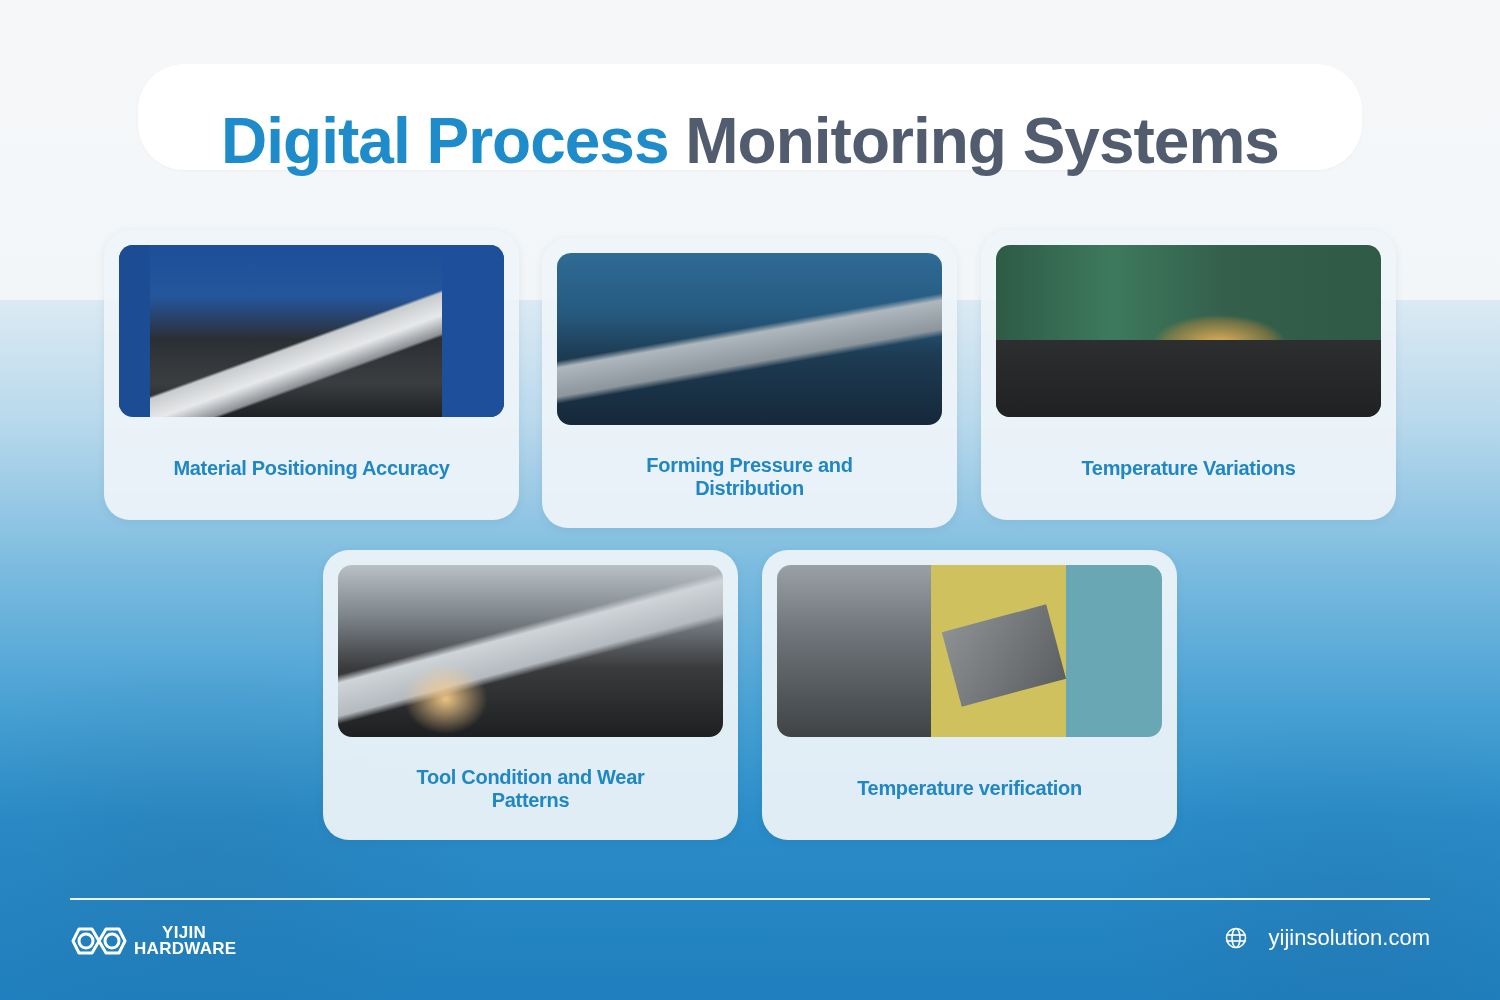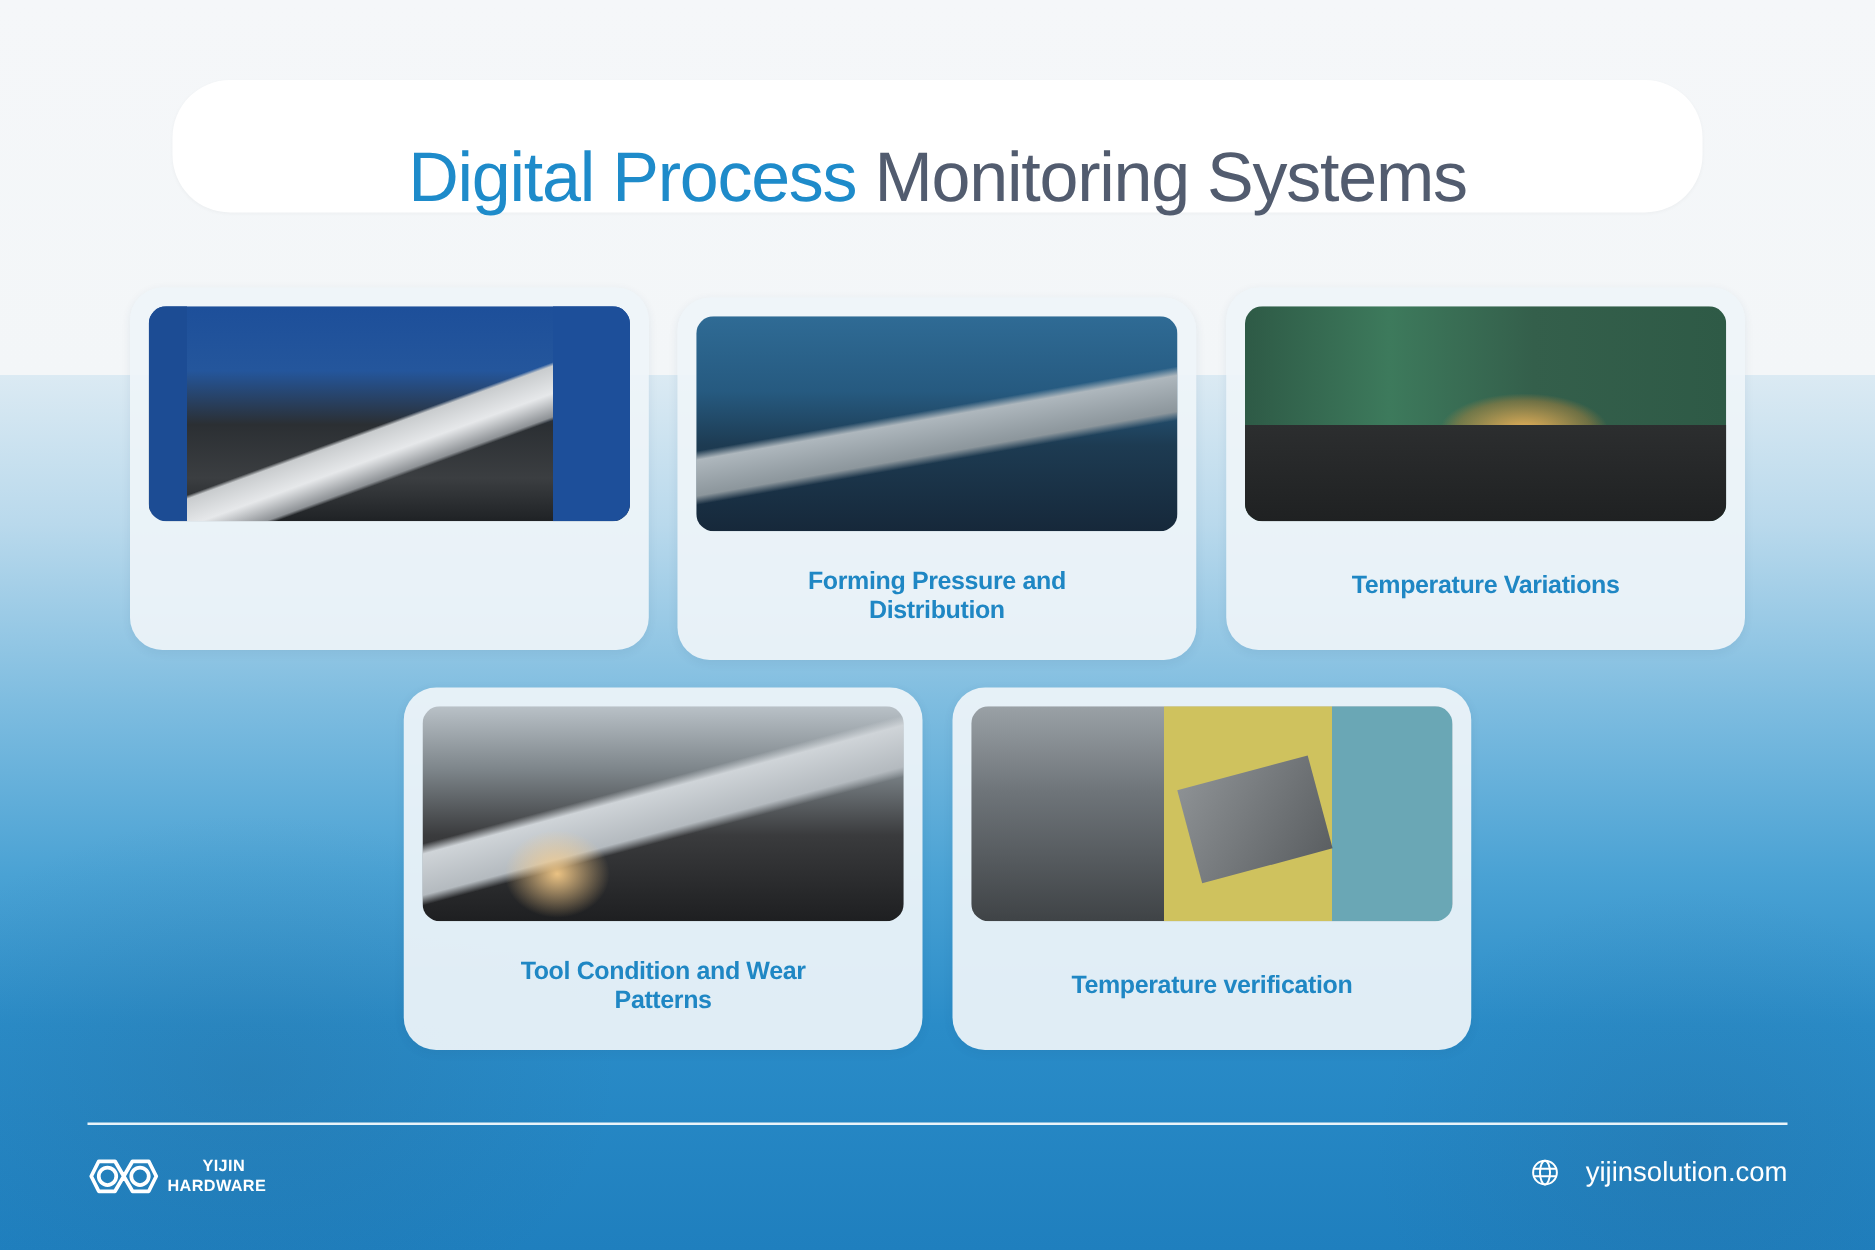--- a/index.html
+++ b/index.html
@@ -26,21 +26,21 @@
   }
 
   .title-box {
     position: absolute; left: 138px; top: 64px; width: 1224px; height: 106px;
     background: #ffffff; border-radius: 46px;
     display: flex; align-items: center; justify-content: center;
     box-shadow: 0 1px 3px rgba(0,0,0,0.03);
   }
   .title {
     font-family: "Liberation Sans", sans-serif;
-    font-weight: 400; font-size: 56px; letter-spacing: -1px; margin-top: 48px;
+    font-weight: 700; font-size: 64px; letter-spacing: -1px; margin-top: 48px;
   }
   .title .accent { color: #1e8bca; }
   .title .rest { color: #525c6f; }
 
   .card {
     position: absolute; width: 415px; height: 290px;
     background: rgba(238,244,249,0.93);
     border-radius: 26px;
     box-shadow: 0 2px 8px rgba(20,60,100,0.08);
   }
@@ -84,21 +84,21 @@
   .ph5::after{content:"";position:absolute;left:45%;top:30%;width:28%;height:45%;
     background: linear-gradient(135deg,#8d9194,#5b5f62);transform:rotate(-15deg);}
 
   .divider {
     position: absolute; left: 70px; top: 898px; width: 1360px; height: 2px;
     background: rgba(255,255,255,0.9);
   }
   .logo { position: absolute; left: 70px; top: 924px; display: flex; align-items: center; }
   .logo svg { display: block; }
   .logo-text {
-    margin-left: 6px; color: #fff; font-weight: 700; font-size: 13px; line-height: 16px;
+    margin-left: 6px; color: #fff; font-weight: 700; font-size: 17px; line-height: 16px;
     letter-spacing: 0.3px;
   }
   .logo-text .l1 { padding-left: 28px; }
   .site { position: absolute; right: 70px; top: 925px; display: flex; align-items: center; color: #fff; }
   .site .text { font-size: 22px; margin-left: 22px; }
 </style>
 </head>
 <body>
 
 <div class="bg-upper"></div>
@@ -106,20 +106,21 @@
 
 <div class="title-box">
   <div class="title">
     <span class="accent">Digital Process</span>
     <span class="rest">Monitoring Systems</span>
   </div>
 </div>
 
 <div class="card" style="left:104px; top:230px;">
   <div class="photo ph1" title="press machine feeding metal strip"></div>
+  <div class="label">Material Positioning Accuracy</div>
 </div>
 
 <div class="card" style="left:542px; top:238px;">
   <div class="photo ph2" title="hydraulic press with metal sheet"></div>
   <div class="label" style="padding:0 70px;">Forming Pressure and Distribution</div>
 </div>
 
 <div class="card" style="left:981px; top:230px;">
   <div class="photo ph3" title="green stamping press with heated die"></div>
   <div class="label">Temperature Variations</div>

